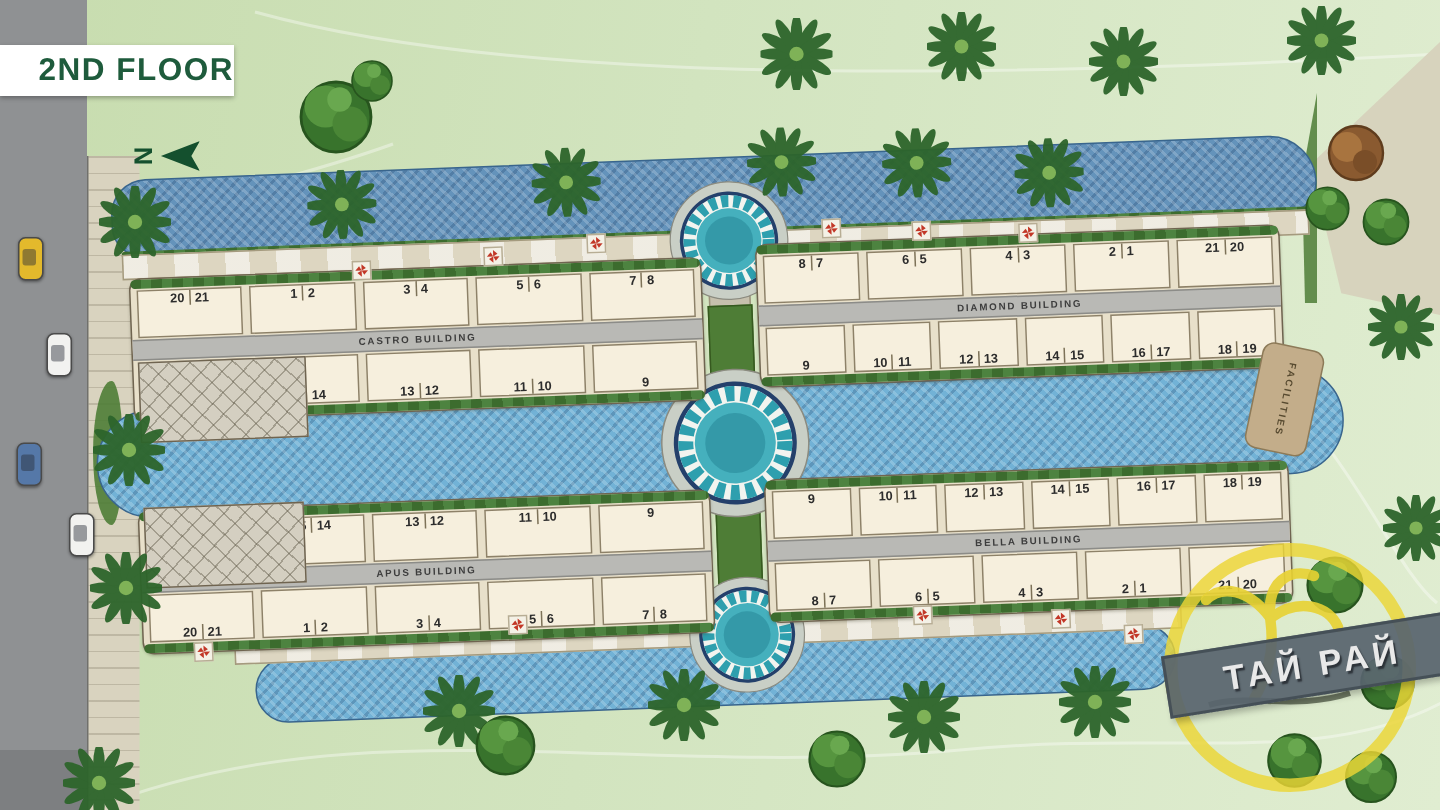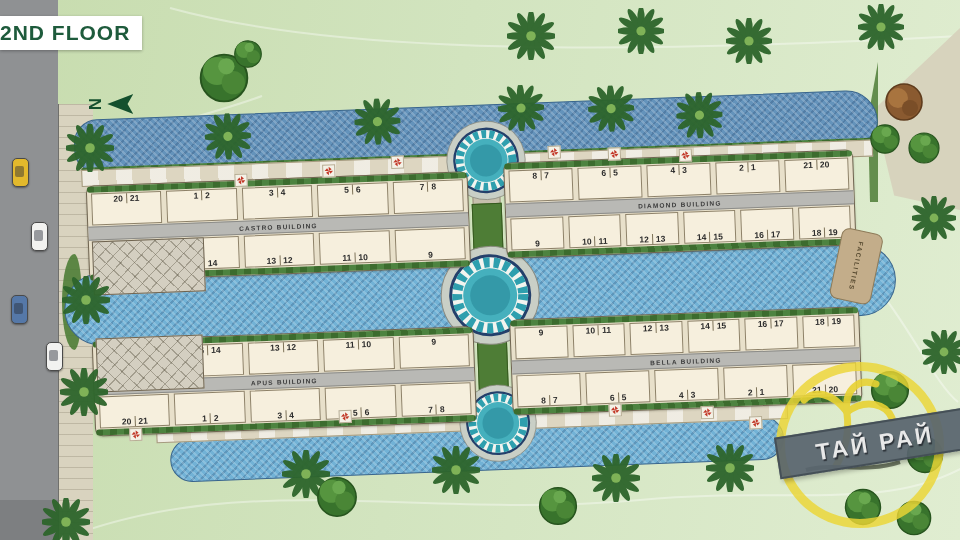--- a/index.html
+++ b/index.html
@@ -48,22 +48,22 @@
   .corridor{height:12px;background:#b9b9b5;border-top:1px solid #8c8c88;border-bottom:1px solid #8c8c88;
     display:flex;align-items:center;justify-content:center}
   .bname{font-size:6.5px;font-weight:bold;letter-spacing:1.2px;color:#3d3d3d;white-space:nowrap}
   
   .pin{width:11px;height:11px;background:#f4f1e6;border:1px solid #b7ad94;display:flex;align-items:center;justify-content:center}
   .wedge{left:866px;top:28px;width:94px;height:182px;background:#d7d3bd;
     clip-path:polygon(8% 45%,100% 0,100% 100%,30% 92%)}
   .wedge-hedge{left:868px;top:62px;width:10px;height:140px;background:#4e7d36;opacity:.85;
     clip-path:polygon(0 40%,100% 0,100% 100%,20% 100%)}
   
-  .header-box{left:0;top:16px;width:142px;height:34px;background:#ffffff;box-shadow:0 1px 3px rgba(0,0,0,.3);
-    display:flex;align-items:center;justify-content:flex-start}
+  .header-box{left:0;top:30px;width:156px;height:34px;background:#ffffff;box-shadow:0 1px 3px rgba(0,0,0,.3);
+    display:flex;align-items:center;justify-content:flex-end}
   .header-box span{font-size:21px;font-weight:600;letter-spacing:1px;color:#1e5b3c}
   .compass{left:90px;top:94px;display:flex;align-items:center;gap:5px}
   .compass .n{display:inline-block;transform:rotate(-90deg);font-weight:bold;font-size:17px;color:#14502e}
   .compass .arrow{width:26px;height:20px;background:#14502e;clip-path:polygon(0 50%,100% 0,78% 50%,100% 100%)}
   
   .logo-ring{left:776px;top:362px;width:150px;height:148px;border:9px solid rgba(235,213,52,.82);border-radius:50%}
   .logo-banner{left:776px;top:422px;width:194px;height:38px;background:rgba(88,100,110,.93);
     border:2px solid rgba(66,76,84,.9);transform:rotate(-9deg);display:flex;align-items:center;justify-content:center;
     box-shadow:2px 3px 4px rgba(0,0,0,.25)}
   .logo-banner span{font-size:23px;font-weight:bold;letter-spacing:3px;color:#e9e9e9;

